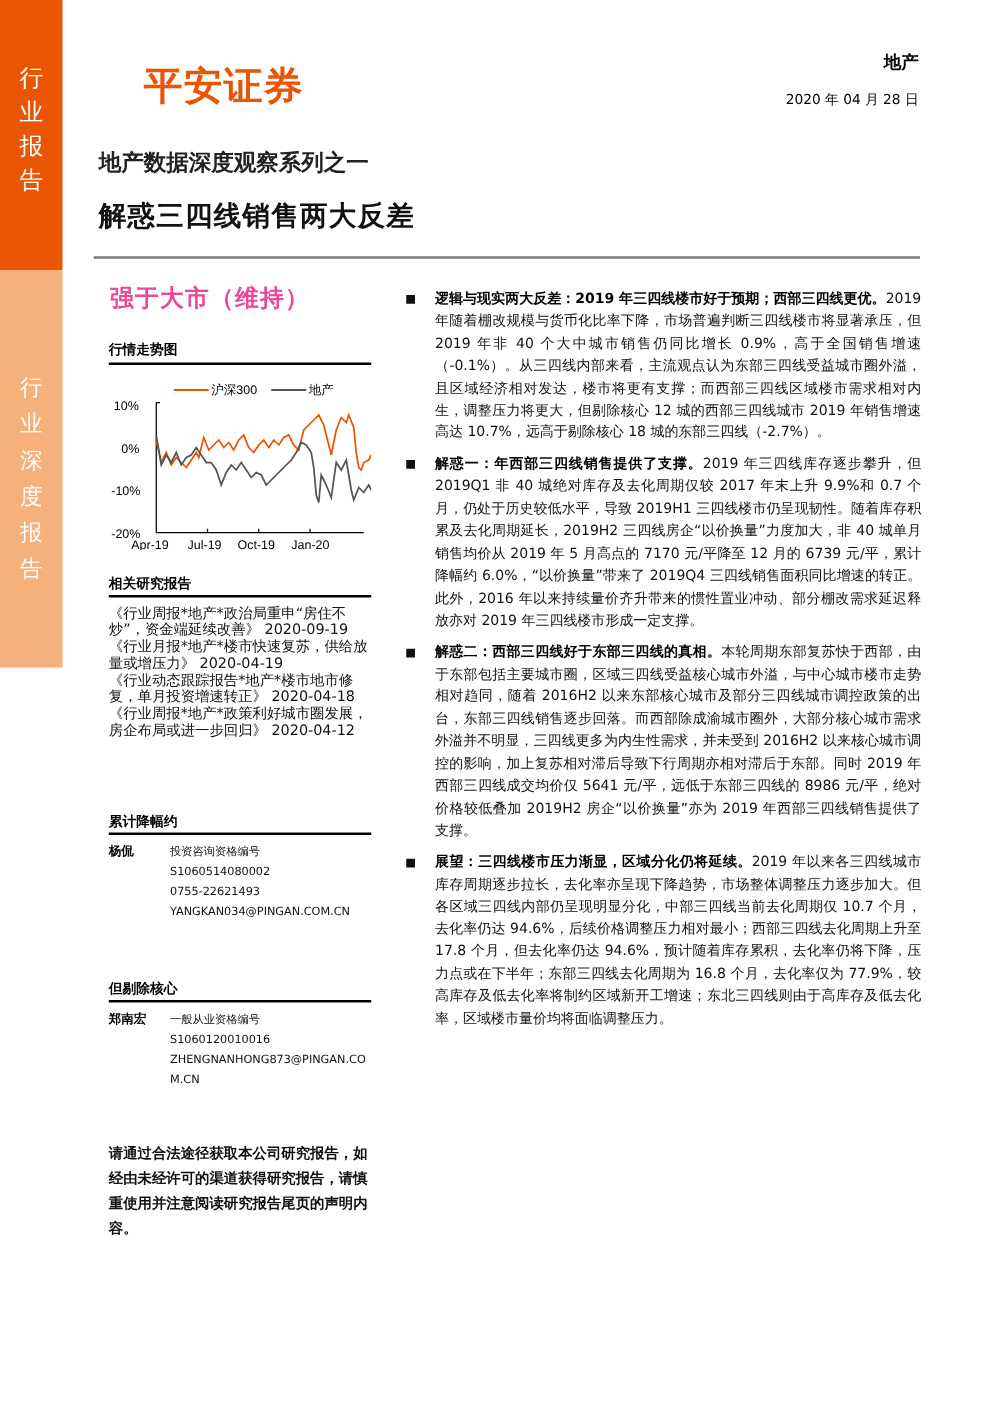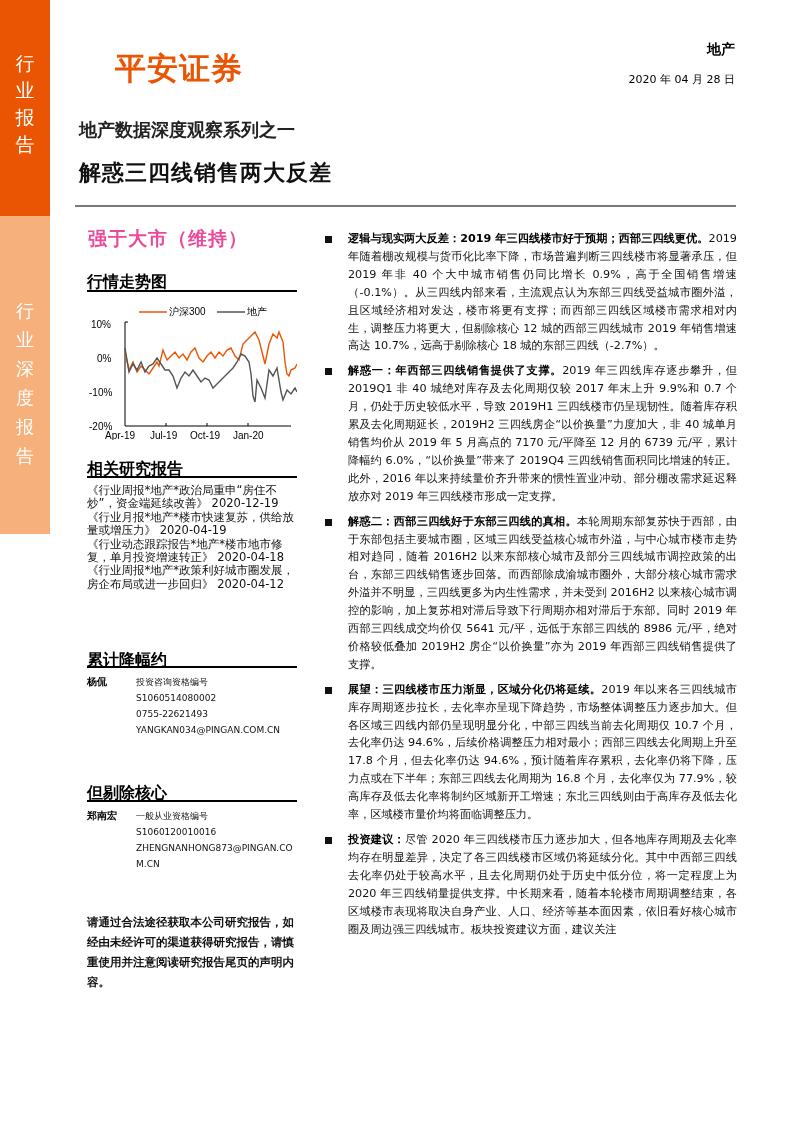--- a/index.html
+++ b/index.html
@@ -15,21 +15,21 @@
 
   .logo { position: absolute; left: 115px; top: 48px; color: #ea5504; font-size: 31px; font-weight: bold; letter-spacing: 1px; }
   .sector { position: absolute; right: 58px; top: 41px; font-size: 14px; font-weight: bold; }
   .date { position: absolute; right: 58px; top: 72px; font-size: 11px; }
   .series-title { position: absolute; left: 79px; top: 118px; font-size: 18px; font-weight: bold; color: #222; }
   .main-title { position: absolute; left: 79px; top: 158px; font-size: 22px; font-weight: bold; color: #111; letter-spacing: 1px; }
   .top-rule { position: absolute; left: 75px; top: 205px; width: 661px; height: 2px; background: #7a7a7a; }
 
   .rating { position: absolute; left: 88px; top: 226px; color: #ec4899; font-size: 19px; font-weight: bold; letter-spacing: 1px; }
 
-  .sec-head { position: absolute; left: 87px; font-size: 16px; font-weight: bold; }
+  .sec-head { position: absolute; left: 87px; font-size: 11px; font-weight: bold; }
   .sec-rule { position: absolute; left: 87px; width: 210px; height: 2px; background: #000; }
 
   .chart { position: absolute; left: 87px; top: 300px; width: 210px; height: 140px; }
   .chart svg { display: block; }
   .chart text { font-family: "Liberation Sans", sans-serif; font-size: 10px; fill: #000; }
 
   .reports { position: absolute; left: 87px; top: 484px; width: 212px; font-size: 11.5px; line-height: 13.4px; color: #111; }
   .reports div { word-break: break-all; }
 
   .analyst { position: absolute; left: 87px; font-size: 9px; line-height: 16px; }
@@ -103,21 +103,21 @@
     <text x="146" y="139">Jan-20</text>
 
     <polyline id="s-hs300" fill="none" stroke="#ea5504" stroke-width="1.4" points="38,52 42,70 46,62 50,72 54,66 58,70 62,74 66,68 70,62 72,66 76,50 80,60 84,56 88,52 92,58 96,54 100,60 104,52 108,48 112,58 116,62 120,56 124,52 128,58 132,52 136,56 140,50 144,48 148,56 152,60 156,44 160,40 164,36 168,32 172,40 176,56 178,64 182,44 186,34 190,38 192,32 196,42 198,62 200,74 202,76 204,70 208,68 210,64"></polyline>
     <polyline id="s-realestate" fill="none" stroke="#555555" stroke-width="1.4" points="38,48 42,72 46,64 50,70 54,62 58,72 62,66 66,64 70,58 74,64 78,70 82,70 86,76 90,88 94,78 98,72 102,76 106,70 110,76 114,82 118,78 122,80 126,88 130,84 134,80 138,76 142,72 146,68 150,62 154,54 158,56 162,62 164,74 166,96 168,102 170,80 174,88 178,98 182,70 186,76 190,68 194,92 196,100 200,90 204,94 208,88 210,92"></polyline>
   </svg>
 </div>
 
 <div class="sec-head" style="top:459px;">相关研究报告</div>
 <div class="sec-rule" style="top:476px;"></div>
 <div class="reports">
-  <div>《行业周报*地产*政治局重申“房住不炒”，资金端延续改善》 2020-12-19</div>
+  <div>《行业周报*地产*政治局重申“房住不炒”，资金端延续改善》 2020-09-19</div>
   <div>《行业月报*地产*楼市快速复苏，供给放量或增压力》 2020-04-19</div>
   <div>《行业动态跟踪报告*地产*楼市地市修复，单月投资增速转正》 2020-04-18</div>
   <div>《行业周报*地产*政策利好城市圈发展，房企布局或进一步回归》 2020-04-12</div>
 </div>
 
 <div class="sec-head" style="top:650px;">累计降幅约</div>
 <div class="sec-rule" style="top:666px;"></div>
 <div class="analyst" style="top:674px;">
   <div class="name">杨侃</div>
   <div class="info">
@@ -151,17 +151,13 @@
     <span class="lead">解惑一：年西部三四线销售提供了支撑。</span><span>2019 年三四线库存逐步攀升，但 2019Q1 非 40 城绝对库存及去化周期仅较 2017 年末上升 9.9%和 0.7 个月，仍处于历史较低水平，导致 2019H1 三四线楼市仍呈现韧性。随着库存积累及去化周期延长，2019H2 三四线房企“以价换量”力度加大，非 40 城单月销售均价从 2019 年 5 月高点的 7170 元/平降至 12 月的 6739 元/平，累计降幅约 6.0%，“以价换量”带来了 2019Q4 三四线销售面积同比增速的转正。此外，2016 年以来持续量价齐升带来的惯性置业冲动、部分棚改需求延迟释放亦对 2019 年三四线楼市形成一定支撑。</span>
   </div>
   <div class="bullet">
     <span class="sq"></span>
     <span class="lead">解惑二：西部三四线好于东部三四线的真相。</span><span>本轮周期东部复苏快于西部，由于东部包括主要城市圈，区域三四线受益核心城市外溢，与中心城市楼市走势相对趋同，随着 2016H2 以来东部核心城市及部分三四线城市调控政策的出台，东部三四线销售逐步回落。而西部除成渝城市圈外，大部分核心城市需求外溢并不明显，三四线更多为内生性需求，并未受到 2016H2 以来核心城市调控的影响，加上复苏相对滞后导致下行周期亦相对滞后于东部。同时 2019 年西部三四线成交均价仅 5641 元/平，远低于东部三四线的 8986 元/平，绝对价格较低叠加 2019H2 房企“以价换量”亦为 2019 年西部三四线销售提供了支撑。</span>
   </div>
   <div class="bullet">
     <span class="sq"></span>
     <span class="lead">展望：三四线楼市压力渐显，区域分化仍将延续。</span><span>2019 年以来各三四线城市库存周期逐步拉长，去化率亦呈现下降趋势，市场整体调整压力逐步加大。但各区域三四线内部仍呈现明显分化，中部三四线当前去化周期仅 10.7 个月，去化率仍达 94.6%，后续价格调整压力相对最小；西部三四线去化周期上升至 17.8 个月，但去化率仍达 94.6%，预计随着库存累积，去化率仍将下降，压力点或在下半年；东部三四线去化周期为 16.8 个月，去化率仅为 77.9%，较高库存及低去化率将制约区域新开工增速；东北三四线则由于高库存及低去化率，区域楼市量价均将面临调整压力。</span>
   </div>
-  <div class="bullet">
-    <span class="sq"></span>
-    <span class="lead">投资建议：</span><span>尽管 2020 年三四线楼市压力逐步加大，但各地库存周期及去化率均存在明显差异，决定了各三四线楼市区域仍将延续分化。其中中西部三四线去化率仍处于较高水平，且去化周期仍处于历史中低分位，将一定程度上为 2020 年三四线销量提供支撑。中长期来看，随着本轮楼市周期调整结束，各区域楼市表现将取决自身产业、人口、经济等基本面因素，依旧看好核心城市圈及周边强三四线城市。板块投资建议方面，建议关注</span>
-  </div>
 </div>
 
 </body></html>

